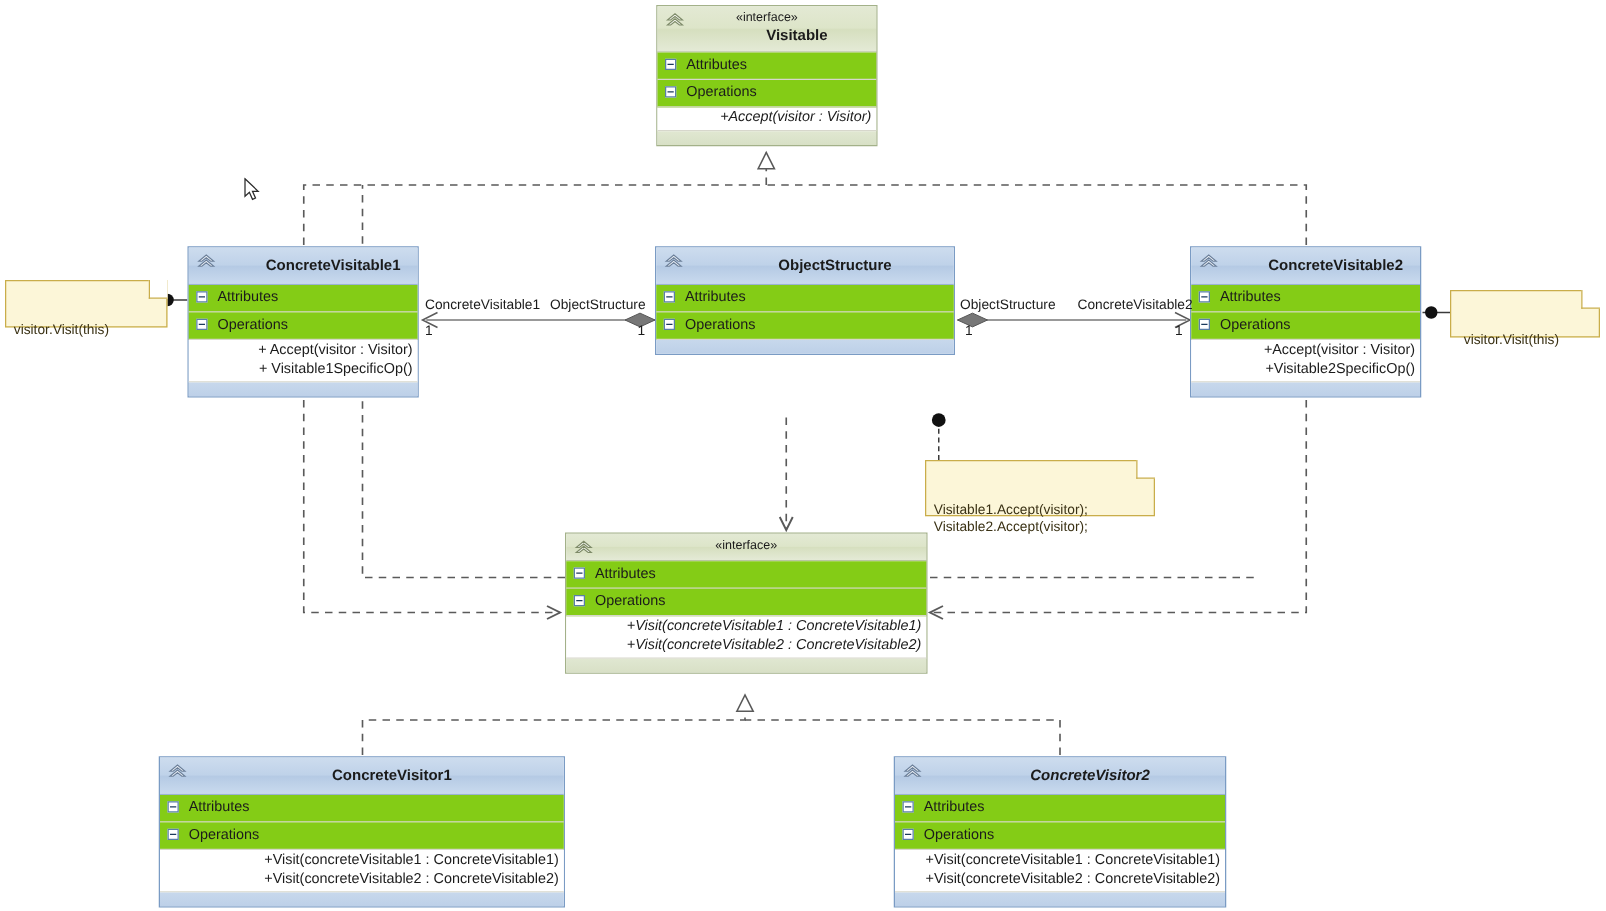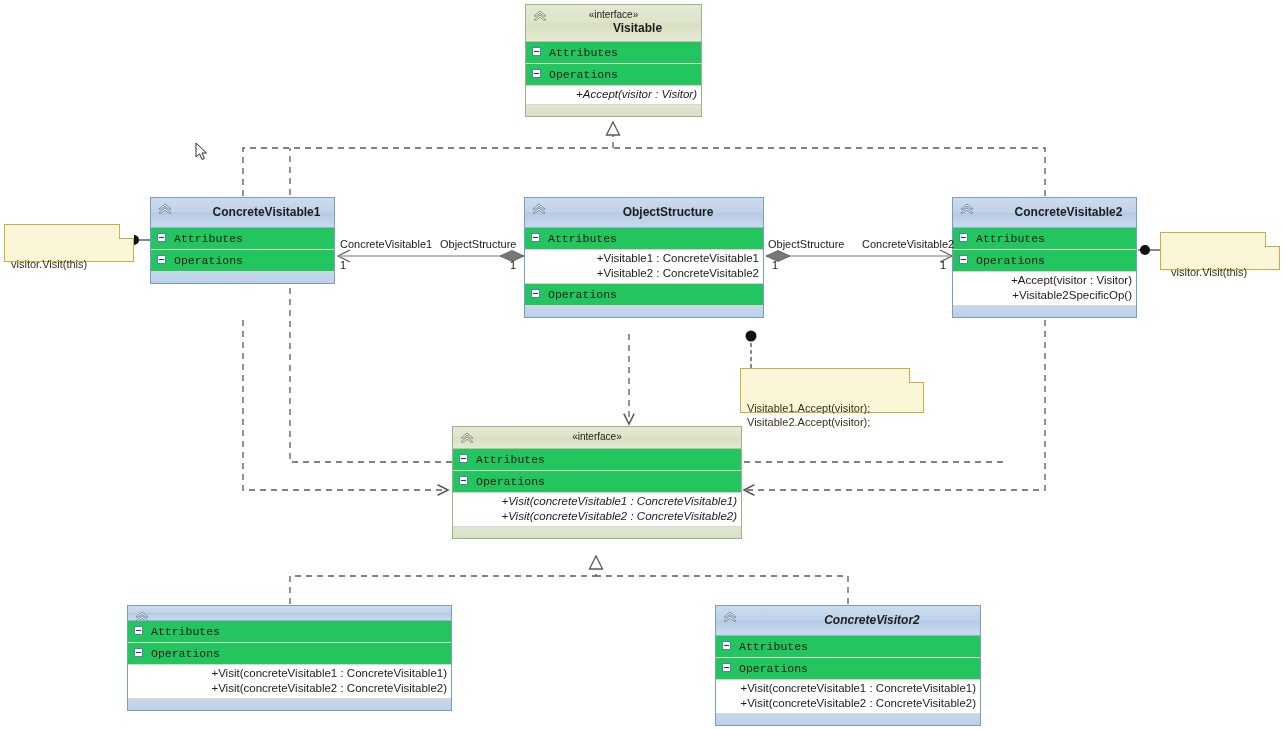--- a/index.html
+++ b/index.html
@@ -68,24 +68,23 @@
     position: absolute;
     left: 6px;
     top: 3px;
     width: 16px;
     height: 16px;
   }
 
   .uml .sect {
     box-sizing: border-box;
     padding: 3px 6px 3px 6px;
-    background: #22c55e;
+    background: #84cc16;
     border-bottom: 1px solid #d7d7cc;
     position: relative;
-    font-family: Liberation Mono, monospace;
   }
   .uml .sect .lbl {
     display: inline-block;
     padding-left: 17px;
     line-height: 15px;
     font-size: 11.5px;
   }
   .uml .sect .box {
     position: absolute;
     left: 6px;
@@ -292,40 +291,40 @@
       <span class="nm">ConcreteVisitable1</span>
     </div>
     <div class="sect">
       <span class="box"></span>
       <span class="lbl">Attributes</span>
     </div>
     <div class="sect">
       <span class="box"></span>
       <span class="lbl">Operations</span>
     </div>
+    <div class="members">
+      <div>+ Accept(visitor : Visitor)</div>
+      <div>+ Visitable1SpecificOp()</div>
+    </div>
     <div class="foot"></div>
   </div>
 
   <div class="uml" style="left:524px; top:197px; width:240px;">
     <div class="hdr" style="padding:7px 0 7px 0;">
       <span class="chev">
         <svg viewBox="0 0 16 16" width="16" height="16">
           <path d="M2,8 L8,3 L14,8 L11.5,8 L8,5.2 L4.5,8 z" fill="#f2f6fb" stroke="#6b7f99" stroke-width="0.9"></path>
           <path d="M2,12 L8,7 L14,12 L11.5,12 L8,9.2 L4.5,12 z" fill="#f2f6fb" stroke="#6b7f99" stroke-width="0.9"></path>
         </svg>
       </span>
       <span class="nm">ObjectStructure</span>
     </div>
     <div class="sect">
       <span class="box"></span>
       <span class="lbl">Attributes</span>
-    </div>
-    <div class="members">
-      <div>+Visitable1 : ConcreteVisitable1</div>
-      <div>+Visitable2 : ConcreteVisitable2</div>
     </div>
     <div class="sect">
       <span class="box"></span>
       <span class="lbl">Operations</span>
     </div>
     <div class="foot"></div>
   </div>
 
   <div class="uml" style="left:952px; top:197px; width:185px;">
     <div class="hdr" style="padding:7px 0 7px 0;">
@@ -378,20 +377,21 @@
   </div>
 
   <div class="uml" style="left:127px; top:605px; width:325px;">
     <div class="hdr" style="padding:7px 0 7px 0;">
       <span class="chev">
         <svg viewBox="0 0 16 16" width="16" height="16">
           <path d="M2,8 L8,3 L14,8 L11.5,8 L8,5.2 L4.5,8 z" fill="#f2f6fb" stroke="#6b7f99" stroke-width="0.9"></path>
           <path d="M2,12 L8,7 L14,12 L11.5,12 L8,9.2 L4.5,12 z" fill="#f2f6fb" stroke="#6b7f99" stroke-width="0.9"></path>
         </svg>
       </span>
+      <span class="nm">ConcreteVisitor1</span>
     </div>
     <div class="sect">
       <span class="box"></span>
       <span class="lbl">Attributes</span>
     </div>
     <div class="sect">
       <span class="box"></span>
       <span class="lbl">Operations</span>
     </div>
     <div class="members">

